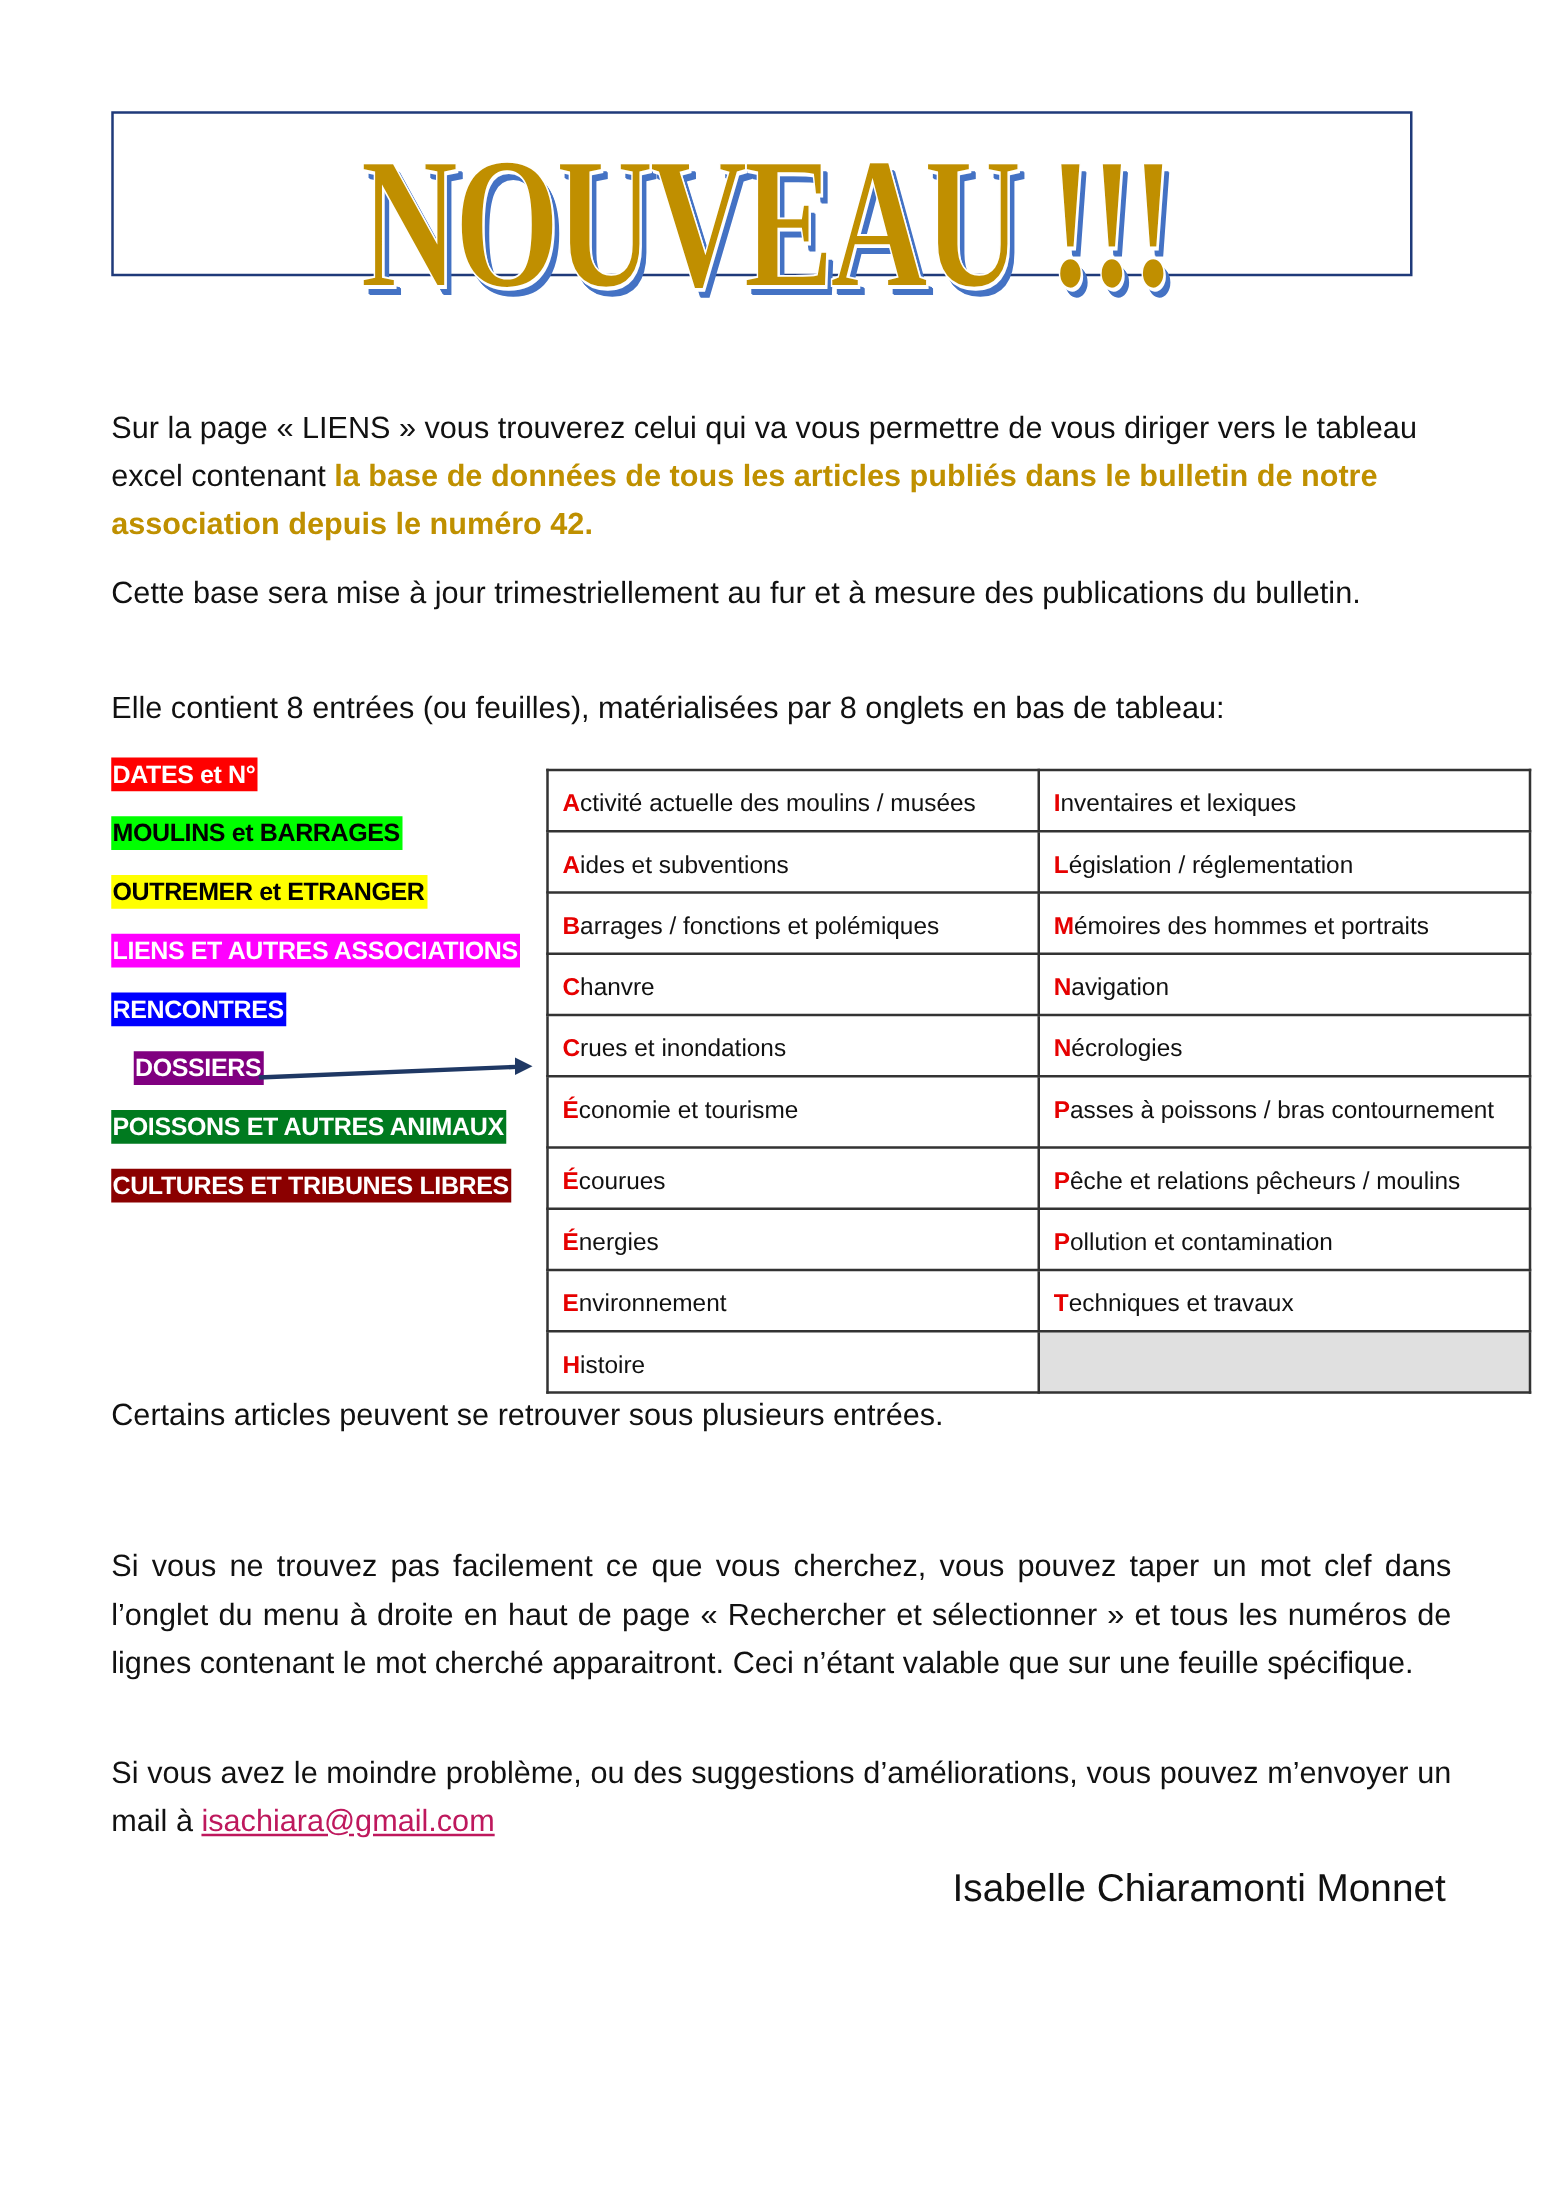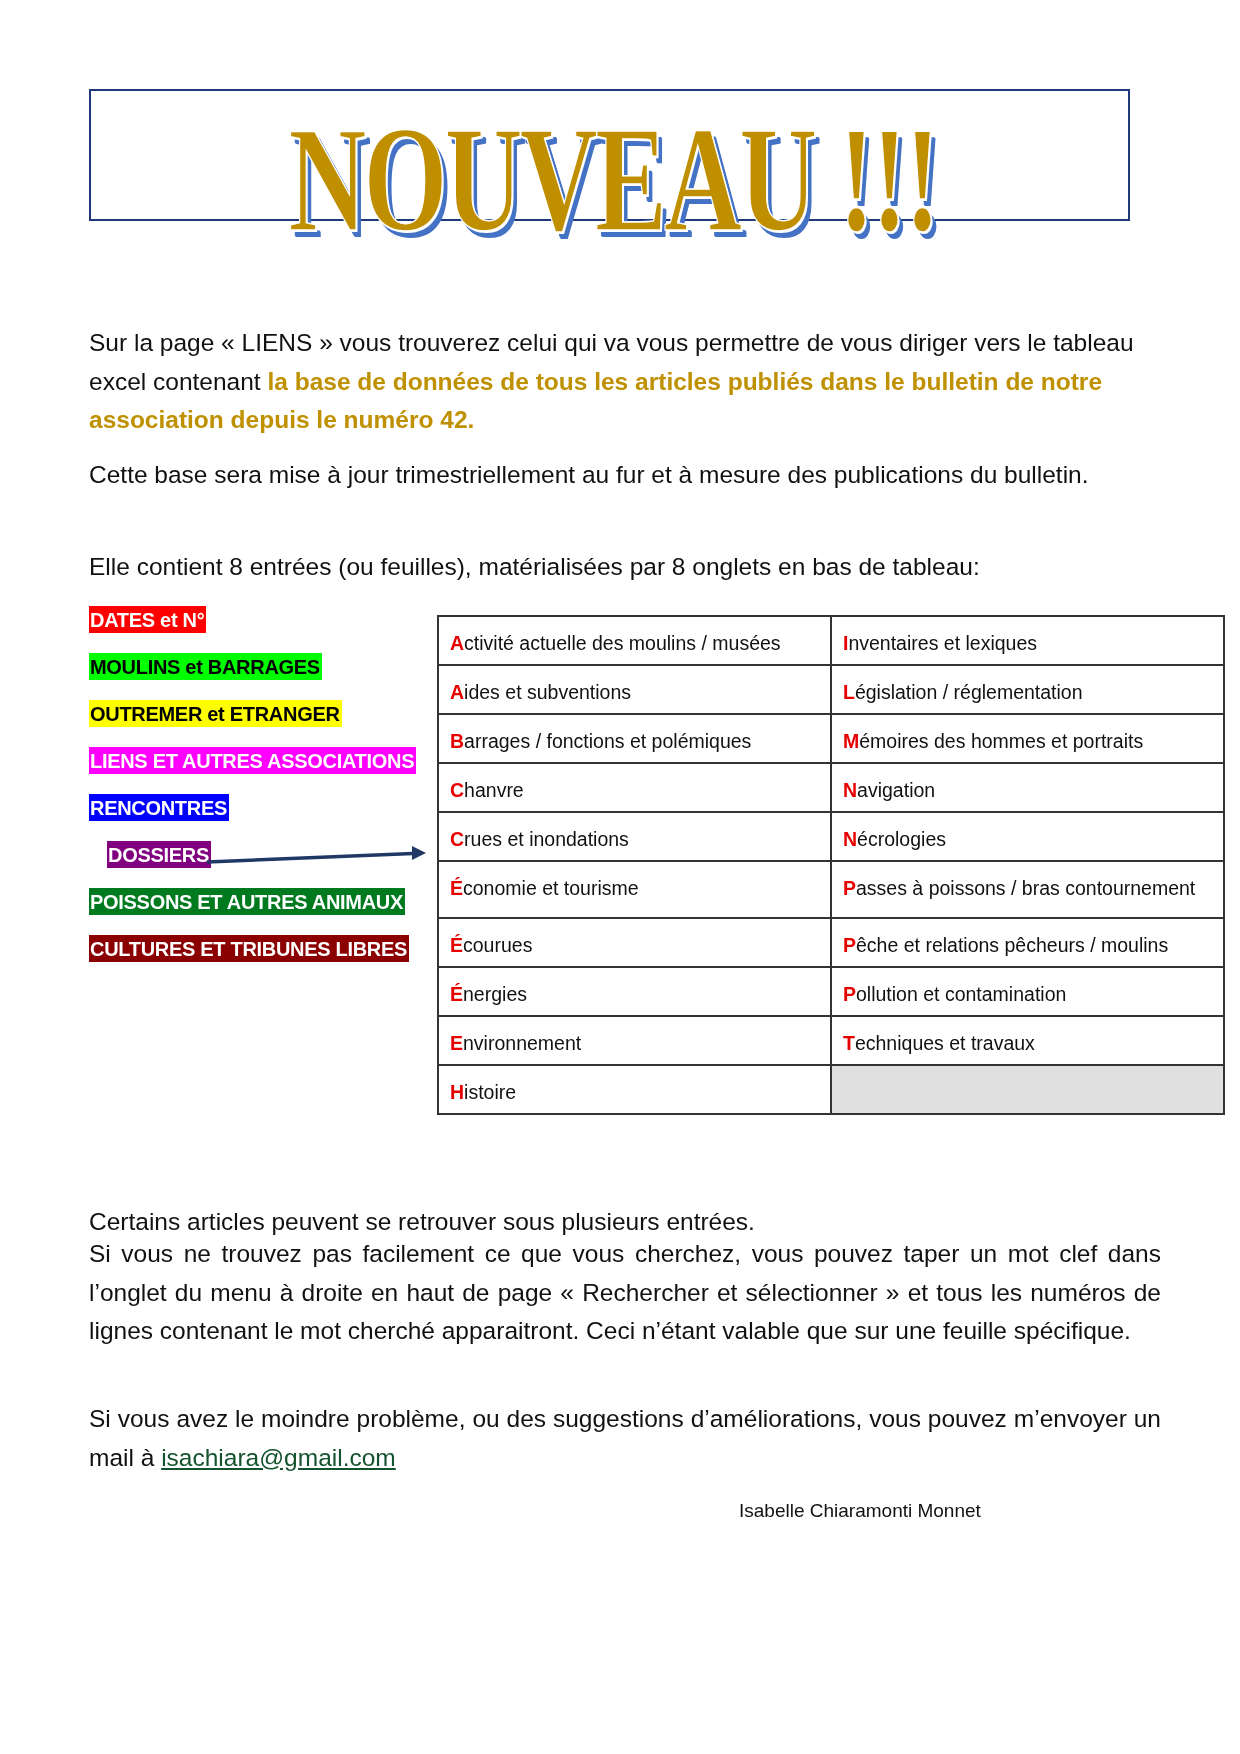--- a/index.html
+++ b/index.html
@@ -35,22 +35,22 @@
     
     .topics { position:absolute; left:437px; top:615px; border-collapse:collapse;
               width:788px; font-size:19.5px; }
     .topics td { border:2px solid #333; vertical-align:top; padding:12px 10px 0 11px;
                  line-height:28px; width:50%; box-sizing:border-box; }
     .topics td .init { color:#E60000; font-weight:bold; }
     .topics tr.h49 td { height:49px; }
     .topics tr.h57 td { height:57px; }
     .topics td.empty { background:#E0E0E0; }
 
-    .email { color:#14532d; text-decoration:underline; }
-    .signature { left:739px; top:1496px; font-size:19px; line-height:30px; }
+    .email { color:#be185d; text-decoration:underline; }
+    .signature { left:762px; top:1496px; font-size:31px; line-height:30px; }
   </style>
 </head>
 <body>
 
 <div class="abs title-box">
   <div class="title-text">NOUVEAU !!!</div>
 </div>
 
 <p class="abs para" style="top:324px;"><span>Sur la page « LIENS » vous trouverez celui qui va vous permettre de vous diriger vers le tableau excel contenant </span><span class="gold">la base de données de tous les articles publiés dans le bulletin de notre association depuis le numéro 42.</span></p>
 
@@ -112,19 +112,19 @@
         <td><span class="init">E</span><span>nvironnement</span></td>
         <td><span class="init">T</span><span>echniques et travaux</span></td>
       </tr>
       <tr class="h49">
         <td><span class="init">H</span><span>istoire</span></td>
         <td class="empty"></td>
       </tr>
     </tbody>
 </table>
 
-<p class="abs para" style="top:1203px;">Certains articles peuvent se retrouver sous plusieurs entrées.</p>
+<p class="abs para" style="top:1114px;">Certains articles peuvent se retrouver sous plusieurs entrées.</p>
 
 <p class="abs para justify" style="top:1235px;">Si vous ne trouvez pas facilement ce que vous cherchez, vous pouvez taper un mot clef dans l’onglet du menu à droite en haut de page « Rechercher et sélectionner » et tous les numéros de lignes contenant le mot cherché apparaitront. Ceci n’étant valable que sur une feuille spécifique.</p>
 
 <p class="abs para justify" style="top:1400px;"><span>Si vous avez le moindre problème, ou des suggestions d’améliorations, vous pouvez m’envoyer un mail à </span><a class="email" href="mailto:isachiara@gmail.com">isachiara@gmail.com</a></p>
 
 <div class="abs signature">Isabelle Chiaramonti Monnet</div>
 
 </body></html>

